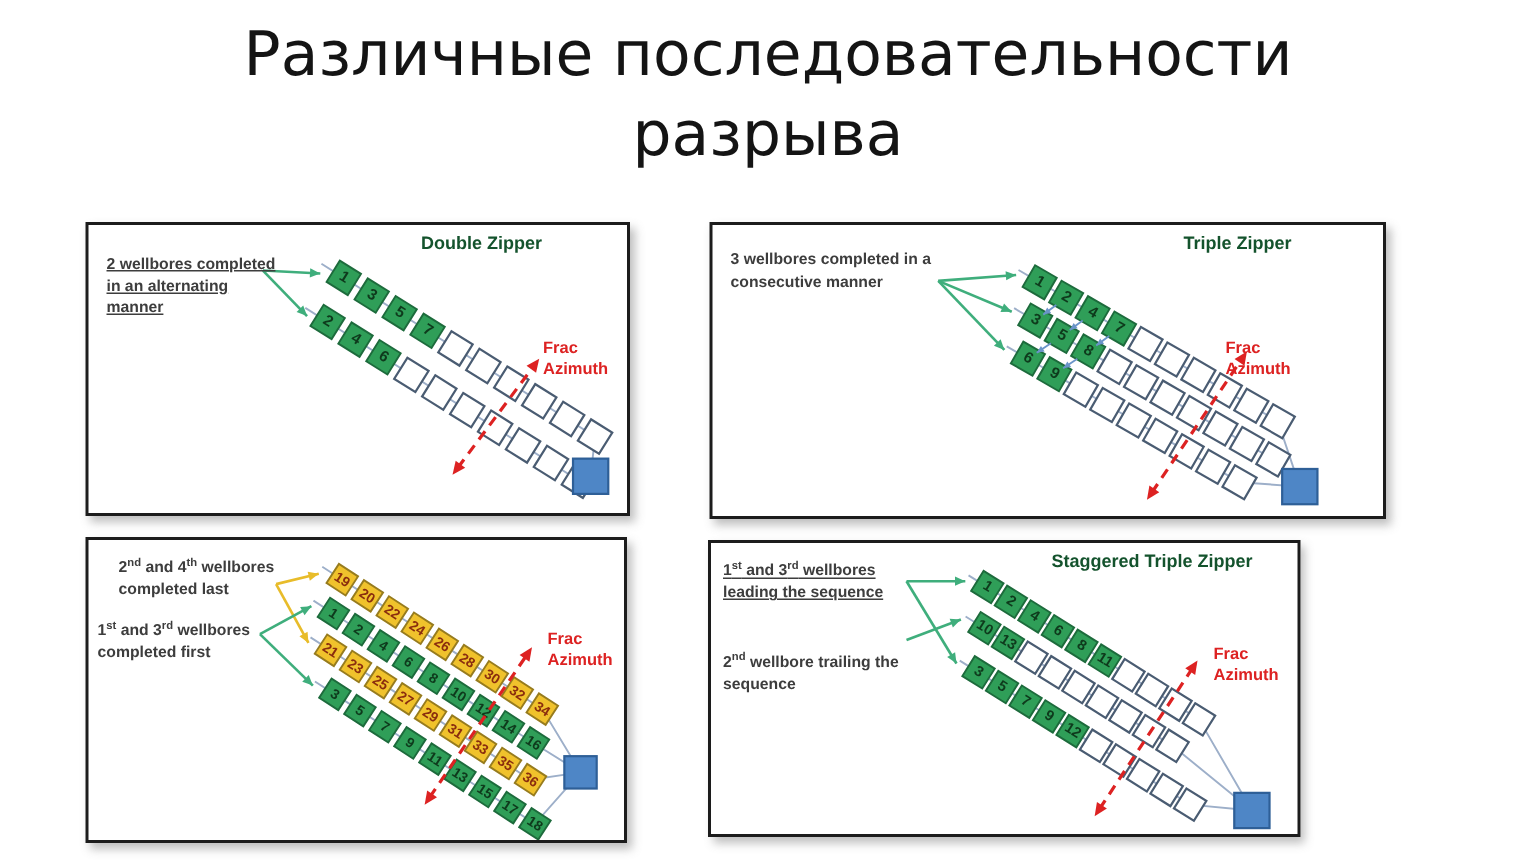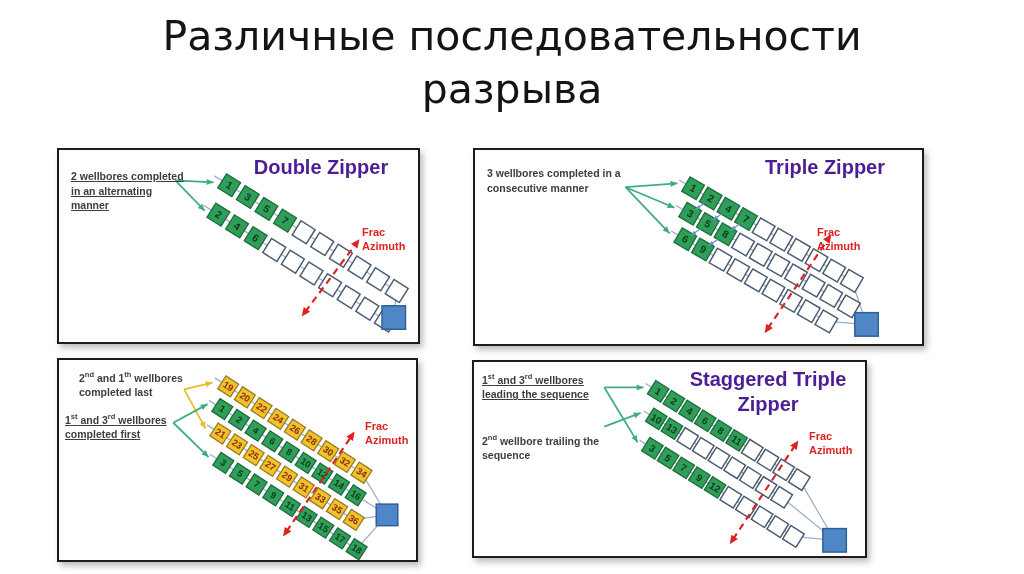--- a/index.html
+++ b/index.html
@@ -5,21 +5,21 @@
   html,body{margin:0;padding:0;background:#ffffff;}
   .slide{position:relative;width:1024px;height:574px;background:#fff;overflow:hidden;
          font-family:"Liberation Sans",sans-serif;border-radius:16px;}
   .slide-title{position:absolute;top:10px;left:0;right:0;margin:0 auto;max-width:880px;
          text-align:center;font-family:"DejaVu Sans",sans-serif;font-weight:400;
          font-size:41px;line-height:1.3;color:#141414;}
   .panel{position:absolute;background:#fff;border:2px solid #1c1c1c;box-sizing:border-box;
          box-shadow:3px 4px 6px rgba(110,110,110,.45);}
   .panel-svg{position:absolute;left:0;top:0;width:100%;height:100%;}
   .panel-title{position:absolute;top:5px;right:8px;width:178px;margin:0;text-align:center;
-         font-size:20px;font-weight:700;color:#4c1d95;line-height:1.25;}
+         font-size:12px;font-weight:700;color:#14532d;line-height:1.25;}
   .panel-note{position:absolute;font-size:10.5px;font-weight:700;color:#3d3d3d;line-height:1.4;}
   .panel-note sup{font-size:7.5px;}
   .frac-label{position:absolute;width:54px;font-size:11px;font-weight:700;color:#dd2222;line-height:1.25;}
 </style>
 </head>
 <body>
 
 <div class="slide">
   <h1 class="slide-title">Различные последовательности разрыва</h1>
 
@@ -391,22 +391,22 @@
         </g>
         <g>
           <rect x="294.25" y="185.25" width="15.5" height="15.5" fill="#2f9e58" stroke="#1d6b3c" stroke-width="1.3" transform="rotate(33 302 193)"></rect>
           <text x="302" y="193" text-anchor="middle" dominant-baseline="central" font-size="9.5" font-weight="bold" font-family="&quot;Liberation Sans&quot;,sans-serif" fill="#0e3a1c" transform="rotate(33 302 193)">18</text>
         </g>
         <rect x="322" y="147" width="22" height="22" fill="#4e86c6" stroke="#2e5f97" stroke-width="1.5"></rect>
         <line x1="230.38145813945485" y1="175.04361615175796" x2="296.6185418605452" y2="77.95638384824204" stroke="#dd2222" stroke-width="2.2" stroke-dasharray="7 5"></line>
         <path d="M0,0 L-9,4.05 L-9,-4.05 Z" fill="#dd2222" transform="translate(300,73) rotate(-55.69651073577812)"></path>
         <path d="M0,0 L-9,4.05 L-9,-4.05 Z" fill="#dd2222" transform="translate(227,180) rotate(124.30348926422188)"></path>
       </svg>
-  <div class="panel-note" style="left: 20px; top: 10px; width: 128px;"><span>2</span><sup>nd</sup><span> and 1</span><sup>th</sup><span> wellbores completed last</span></div>
-      <div class="panel-note" style="left: 6px; top: 52px; width: 128px; text-decoration: underline;"><span>1</span><sup>st</sup><span> and 3</span><sup>rd</sup><span> wellbores completed first</span></div>
+  <div class="panel-note" style="left: 20px; top: 10px; width: 128px;"><span>2</span><sup>nd</sup><span> and 4</span><sup>th</sup><span> wellbores completed last</span></div>
+      <div class="panel-note" style="left: 6px; top: 52px; width: 128px;"><span>1</span><sup>st</sup><span> and 3</span><sup>rd</sup><span> wellbores completed first</span></div>
       <div class="frac-label" style="left: 306px; top: 60px;">Frac Azimuth</div>
     </section>
 
   <section class="panel" style="left: 472px; top: 360px; width: 395px; height: 198px;">
     <h2 class="panel-title">Staggered Triple Zipper</h2>
     <svg class="panel-svg" viewBox="0 0 395 198">
         <path d="M173.2,22 L186,30 L202,40 L218,50 L234,60 L250,70 L266,80 L282,90 L298,100 L314,110 L330,120 L366,182" fill="none" stroke="#9dafc9" stroke-width="1.3"></path>
         <path d="M171.2,50 L184,58 L200,68 L216,78 L232,88 L248,98 L264,108 L280,118 L296,128 L312,138 L366,182" fill="none" stroke="#9dafc9" stroke-width="1.3"></path>
         <path d="M167.2,80 L180,88 L196,98 L212,108 L228,118 L244,128 L260,138 L276,148 L292,158 L308,168 L324,178 L366,182" fill="none" stroke="#9dafc9" stroke-width="1.3"></path>
         <line x1="131" y1="26" x2="171" y2="26" stroke="#3fae7c" stroke-width="1.8"></line>

